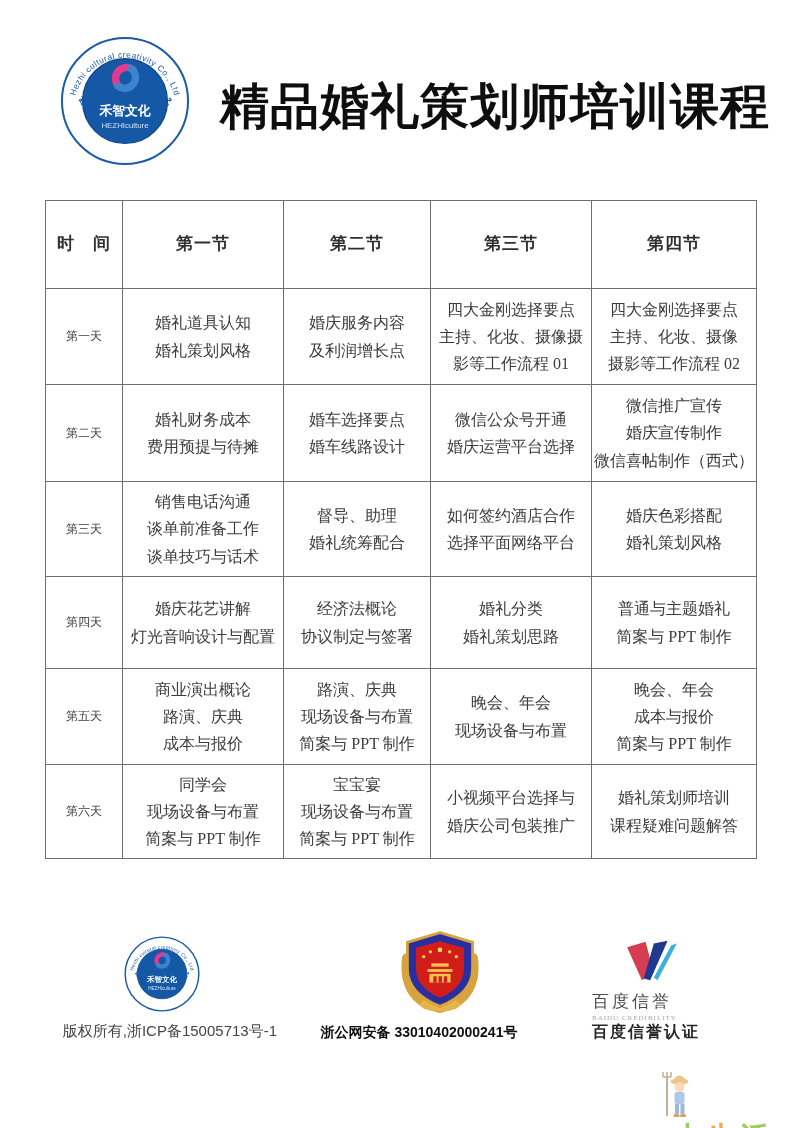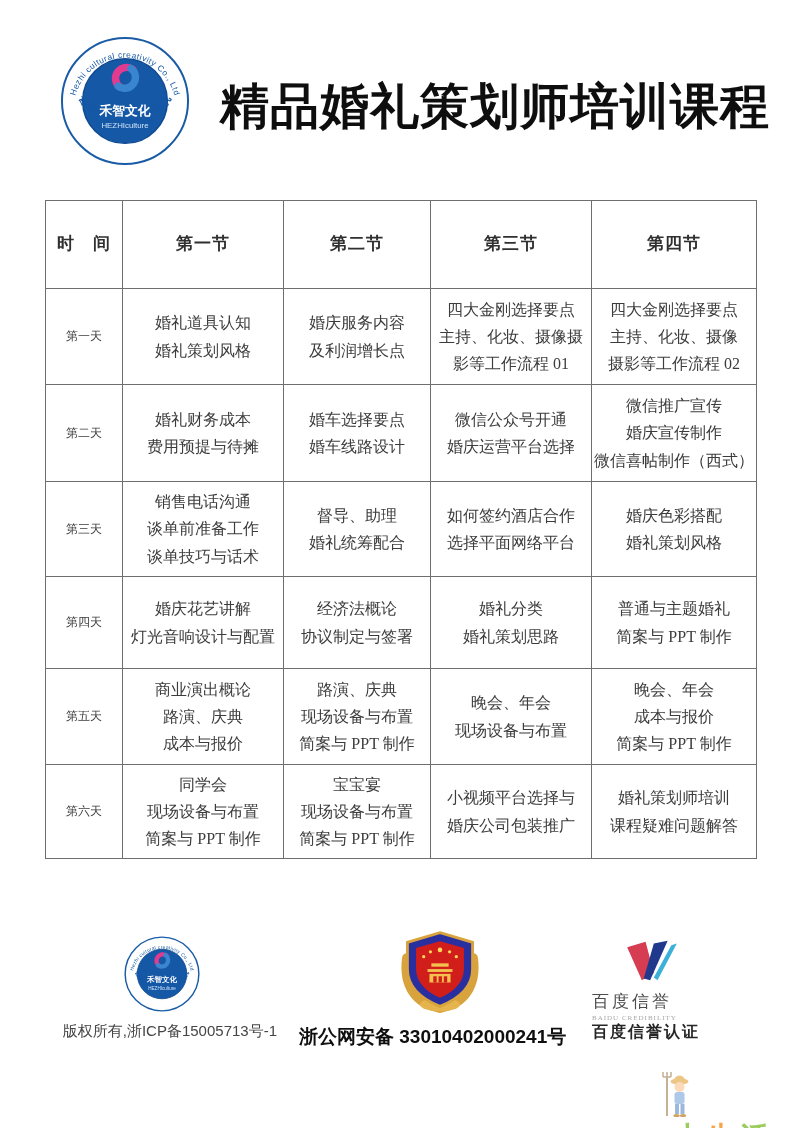--- a/index.html
+++ b/index.html
@@ -31,21 +31,21 @@
   tr.r4 { height:92px; } tr.r5 { height:96px; } tr.r6 { height:94px; }
   
   .logo-footer { position:absolute; left:124px; top:936px; }
   .copyright {
     position:absolute; left:62px; top:1022px; width:215px; text-align:right;
     font-size:15px; color:#454545; font-family:"Liberation Sans",sans-serif; white-space:nowrap;
   }
   .police-badge { position:absolute; left:394px; top:928px; }
   .police-text {
     position:absolute; left:299px; top:1024px; width:240px; text-align:center;
-    font-size:19px; font-weight:bold; color:#0f0f0f;
+    font-size:14px; font-weight:bold; color:#0f0f0f;
     font-family:"Liberation Sans",sans-serif; white-space:nowrap;
   }
   .baidu-block {
     position:absolute; left:592px; top:938px; width:120px; text-align:left;
     font-family:Liberation Serif, serif;
   }
   .baidu-v { display:block; margin:0 auto; }
   .baidu-name { font-size:17px; color:#4c4c4c; letter-spacing:3px; margin-top:6px; }
   .baidu-en { font-size:7px; color:#a8a8a8; letter-spacing:1px; margin-top:1px; }
   .baidu-cert { font-size:16px; font-weight:bold; color:#262626; letter-spacing:2px; }

